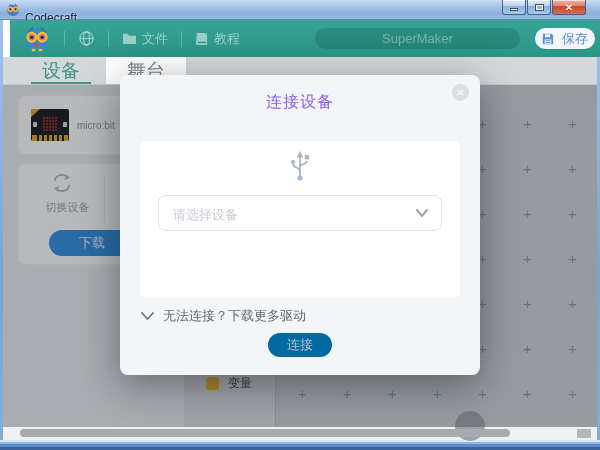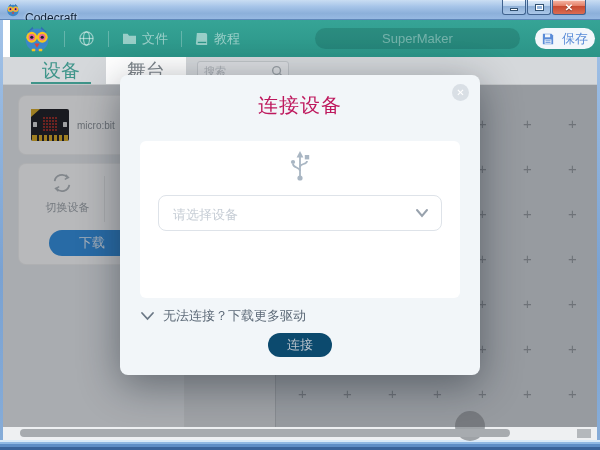--- a/index.html
+++ b/index.html
@@ -98,36 +98,36 @@
     background:#9fa3a7; z-index:1; }
   .hcorner { position:absolute; left:574px; top:2px; width:14px; height:9px; background:#b4b8bc; }
 
   .overlay { position:absolute; left:3px; top:85px; width:594px; height:342px;
     background:rgba(33,38,45,.32); z-index:5; }
 
   
   .modal { position:absolute; left:120px; top:75px; width:360px; height:300px; z-index:10;
     background:#f2f6f9; border-radius:8px; box-shadow:0 10px 40px rgba(15,25,35,.45); }
   .modal-title { position:absolute; top:17px; left:0; width:100%; text-align:center;
-    font-size:20px; color:#be185d; letter-spacing:1px; }
+    font-size:16px; color:#8b5cf6; letter-spacing:1px; }
   .modal-close { position:absolute; right:11px; top:9px; width:17px; height:17px; border-radius:50%;
     background:#d9dfe5; color:#fff; font-size:10px; display:flex; align-items:center;
     justify-content:center; cursor:pointer; }
   .modal-card { position:absolute; left:20px; top:66px; width:320px; height:157px;
     background:#fff; border-radius:6px; }
   .usb-icon { position:absolute; left:0; top:9px; width:100%; display:flex; justify-content:center; }
   .select { position:absolute; left:18px; top:54px; width:284px; height:36px;
     border:1px solid #dee3e9; border-radius:8px; background:#fff; cursor:pointer; }
   .select-placeholder { position:absolute; left:14px; top:10px; font-size:13px; color:#c6cdd5; }
   .select-chevron { position:absolute; right:12px; top:12px; }
   .driver-row { position:absolute; left:20px; top:232px; display:flex; align-items:center;
     gap:8px; cursor:pointer; }
   .driver-text { font-size:13px; color:#5d6a78; }
   .connect-btn { position:absolute; left:148px; top:258px; width:64px; height:24px; border-radius:12px;
-    background:#0c4a6e; color:#b8c1ca; font-size:13px; display:flex; align-items:center;
+    background:#0369a1; color:#b8c1ca; font-size:13px; display:flex; align-items:center;
     justify-content:center; cursor:default; }
 </style>
 </head>
 <body>
 
 <div class="stage">
 
   <div class="titlebar">
     <svg class="favicon" viewBox="0 0 32 32">
       <path d="M5,8 L11,2 L13,9 Z" fill="#2f6fb0"></path>
@@ -210,27 +210,20 @@
       <span>保存</span>
     </div>
   </div>
 
   <div class="tabrow">
     <div class="tab device">
       <span>设备</span>
     </div>
     <div class="tab stage">
       <span>舞台</span>
-    </div>
-    <div class="searchbox">
-      <input placeholder="搜索" style="">
-      <svg class="search-icon" width="13" height="13" viewBox="0 0 14 14" fill="none" stroke="#9aa0a5" stroke-width="1.5">
-        <circle cx="6" cy="6" r="4.2"></circle>
-          <line x1="9.2" y1="9.2" x2="12.5" y2="12.5"></line>
-      </svg>
     </div>
   </div>
 
   <div class="content">
     <div class="device-panel">
       <div class="card card1">
         <svg class="microbit" width="38" height="32" viewBox="0 0 38 32">
           <rect x="0" y="0" width="38" height="32" rx="2" fill="#15161b"></rect>
           <path d="M0,0 L9,0 L0,8 Z" fill="#d9a91e"></path>
           <rect x="2" y="13" width="4" height="5" rx="0.5" fill="#dcdcdc"></rect>
@@ -285,20 +278,24 @@
           <div class="switch-label">切换设备</div>
         </div>
         <div class="card2-divider"></div>
         <div class="download-btn">
           <span>下载</span>
         </div>
       </div>
     </div>
 
     <div class="palette-col">
+      <div class="palette-item v">
+        <div class="swatch variables"></div>
+        <span class="plabel">变量</span>
+      </div>
     </div>
 
     <div class="workspace">
         <span class="plus" style="left: 22px; top: 30px;">+</span>
         <span class="plus" style="left: 67px; top: 30px;">+</span>
         <span class="plus" style="left: 112px; top: 30px;">+</span>
         <span class="plus" style="left: 157px; top: 30px;">+</span>
         <span class="plus" style="left: 202px; top: 30px;">+</span>
         <span class="plus" style="left: 247px; top: 30px;">+</span>
         <span class="plus" style="left: 292px; top: 30px;">+</span>

